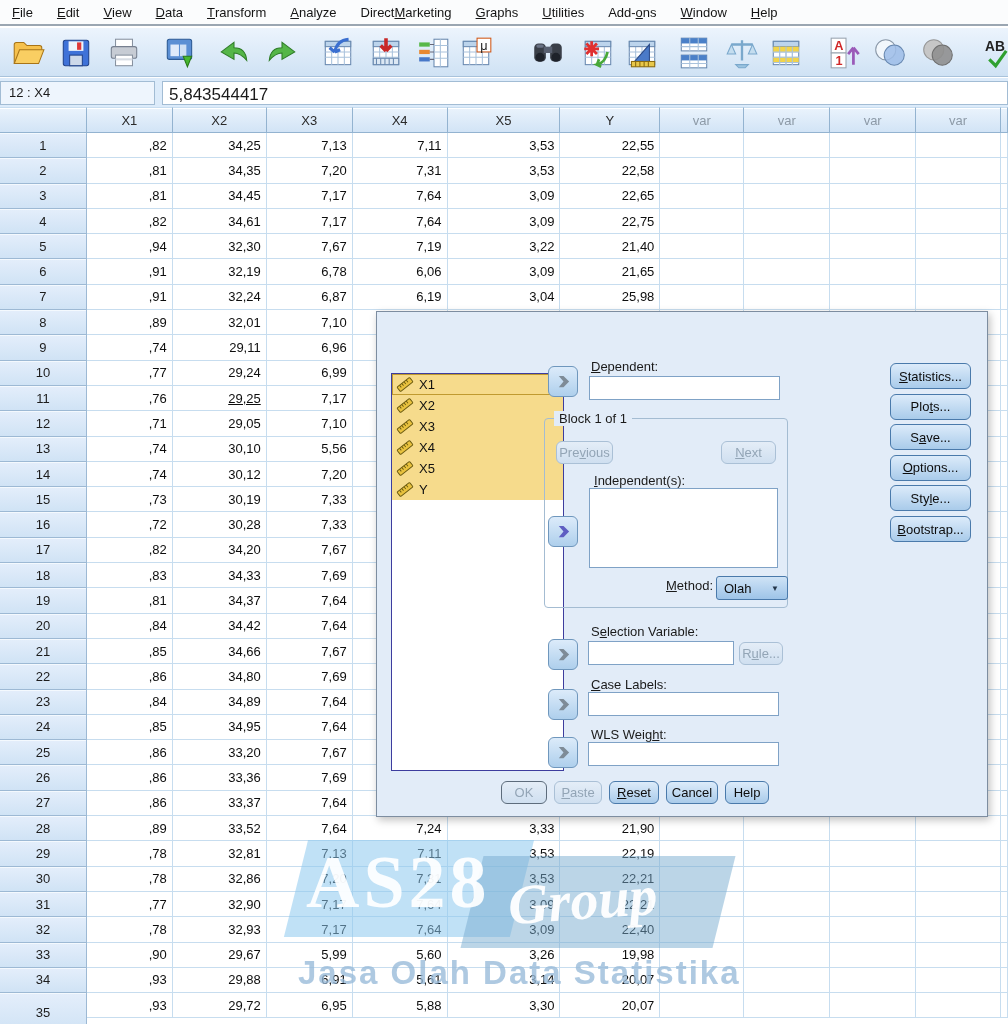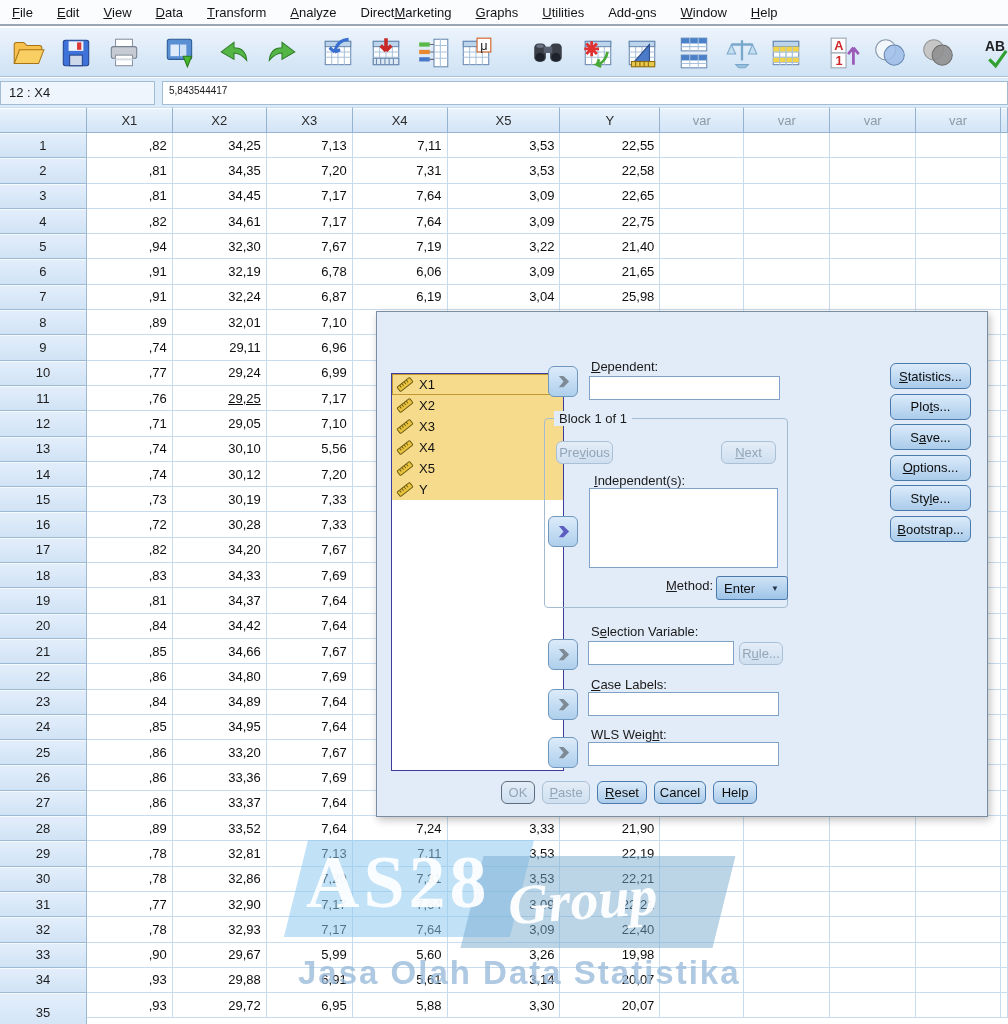--- a/index.html
+++ b/index.html
@@ -14,21 +14,21 @@
 
 
 .toolbar{position:absolute;left:0;top:28px;width:100%;height:49px;
   background:linear-gradient(#ecf4fd,#cfe2f4);border-bottom:1px solid #a9c3db}
 .tb-btn{position:absolute;top:5px;width:40px;height:40px;display:flex;align-items:center;justify-content:center}
 .tb-btn svg{width:36px;height:36px}
 
 
 .ref-bar{position:absolute;left:0;top:78px;width:100%;height:29px;background:#dcebfa;display:flex;align-items:center}
 .ref-cell{width:155px;height:24px;background:#eef5fd;border:1px solid #a2bcd4;font-size:13px;padding:3px 8px;color:#1a1a1a}
-.ref-value{flex:1;height:24px;margin-left:7px;background:#fff;border:1px solid #a2bcd4;font-size:10px;padding:3px 6px;color:#1a1a1a}
+.ref-value{flex:1;height:24px;margin-left:7px;background:#fff;border:1px solid #a2bcd4;font-size:17px;padding:3px 6px;color:#1a1a1a}
 
 
 #grid{position:absolute;left:0;top:107px;width:1008px;height:917px;overflow:hidden;background:#fff}
 .grow{display:flex}
 .hcell{height:26px;background:linear-gradient(#eaf3fc,#d2e4f6);
   border-right:1px solid #93b3d0;border-bottom:1px solid #93b3d0;border-top:1px solid #c8ddf0;
   box-shadow:inset 0 1px 0 #fff;font-size:13px;color:#2a2a2a;
   display:flex;align-items:center;justify-content:center}
 .hcell.var{color:#8d9aa7}
 .rnum{background:linear-gradient(#e4eefb,#d0e3f5);
@@ -882,21 +882,21 @@
     <div class="btn disabled" style="position:absolute;left:344px;top:129px;width:55px;height:23px"><u>N</u>ext</div>
     <div class="fldlabel" style="left:217px;top:161px"><u>I</u>ndependent(s):</div>
     <div class="field" style="left:212px;top:176px;width:189px;height:80px"></div>
     <div class="arrow-btn" style="top:204px">
       <svg viewBox="0 0 16 16">
           <path d="M3 2 L8 2 L14 8 L8 14 L3 14 L8 8 Z" fill="#5e5ec2"></path>
         </svg>
     </div>
     <div class="fldlabel" style="left:289px;top:266px"><u>M</u>ethod:</div>
     <div class="dropdown">
-      <span class="val">Enter</span>
+      <span class="val">Olah</span>
       <span class="tri">▼</span>
     </div>
 
     <div class="fldlabel" style="left:214px;top:312px">S<u>e</u>lection Variable:</div>
     <div class="arrow-btn" style="top:327px">
       <svg viewBox="0 0 16 16">
           <path d="M3 2 L8 2 L14 8 L8 14 L3 14 L8 8 Z" fill="#7e8b97"></path>
         </svg>
     </div>
     <div class="field" style="left:211px;top:329px;width:146px;height:24px"></div>
@@ -920,21 +920,21 @@
 
     <div id="sidebtns">
         <div class="btn sidebtn" style="top: 51px;"><u>S</u>tatistics...</div>
         <div class="btn sidebtn" style="top: 81.6px;">Plo<u>t</u>s...</div>
         <div class="btn sidebtn" style="top: 112.2px;">S<u>a</u>ve...</div>
         <div class="btn sidebtn" style="top: 142.8px;"><u>O</u>ptions...</div>
         <div class="btn sidebtn" style="top: 173.4px;">Sty<u>l</u>e...</div>
         <div class="btn sidebtn" style="top: 204px;"><u>B</u>ootstrap...</div>
       </div>
     <div class="botrow" id="botbtns">
-        <div class="btn disabled okring" style="width: 34px;">OK</div>
+        <div class="btn disabled okring" style="width: 46px;">OK</div>
         <div class="btn disabled" style="width: 48px;"><u>P</u>aste</div>
         <div class="btn" style="width: 50px;"><u>R</u>eset</div>
         <div class="btn" style="width: 52px;">Cancel</div>
         <div class="btn" style="width: 44px;">Help</div>
       </div>
   </div>
 
 </div>
 
 </body></html>

